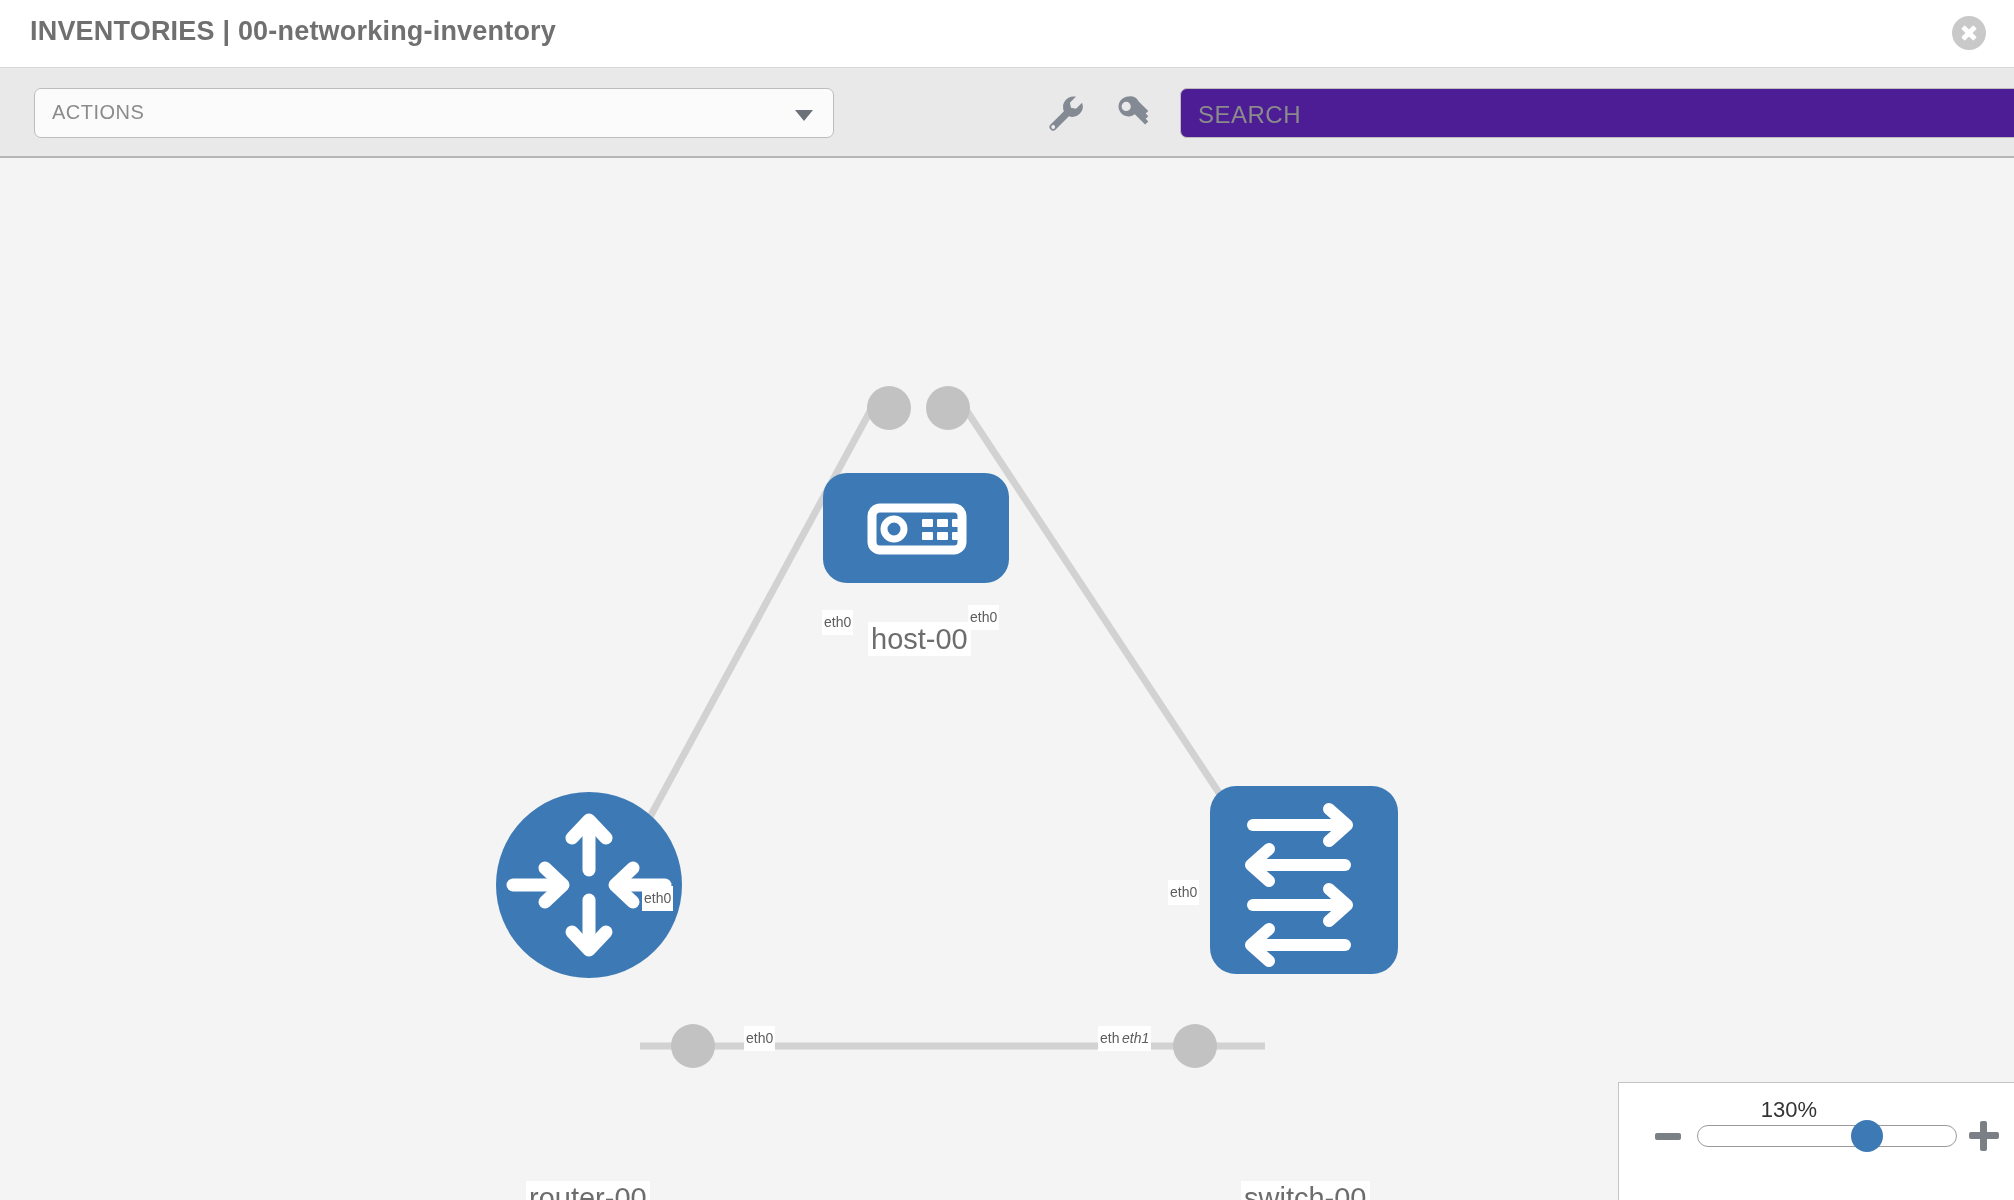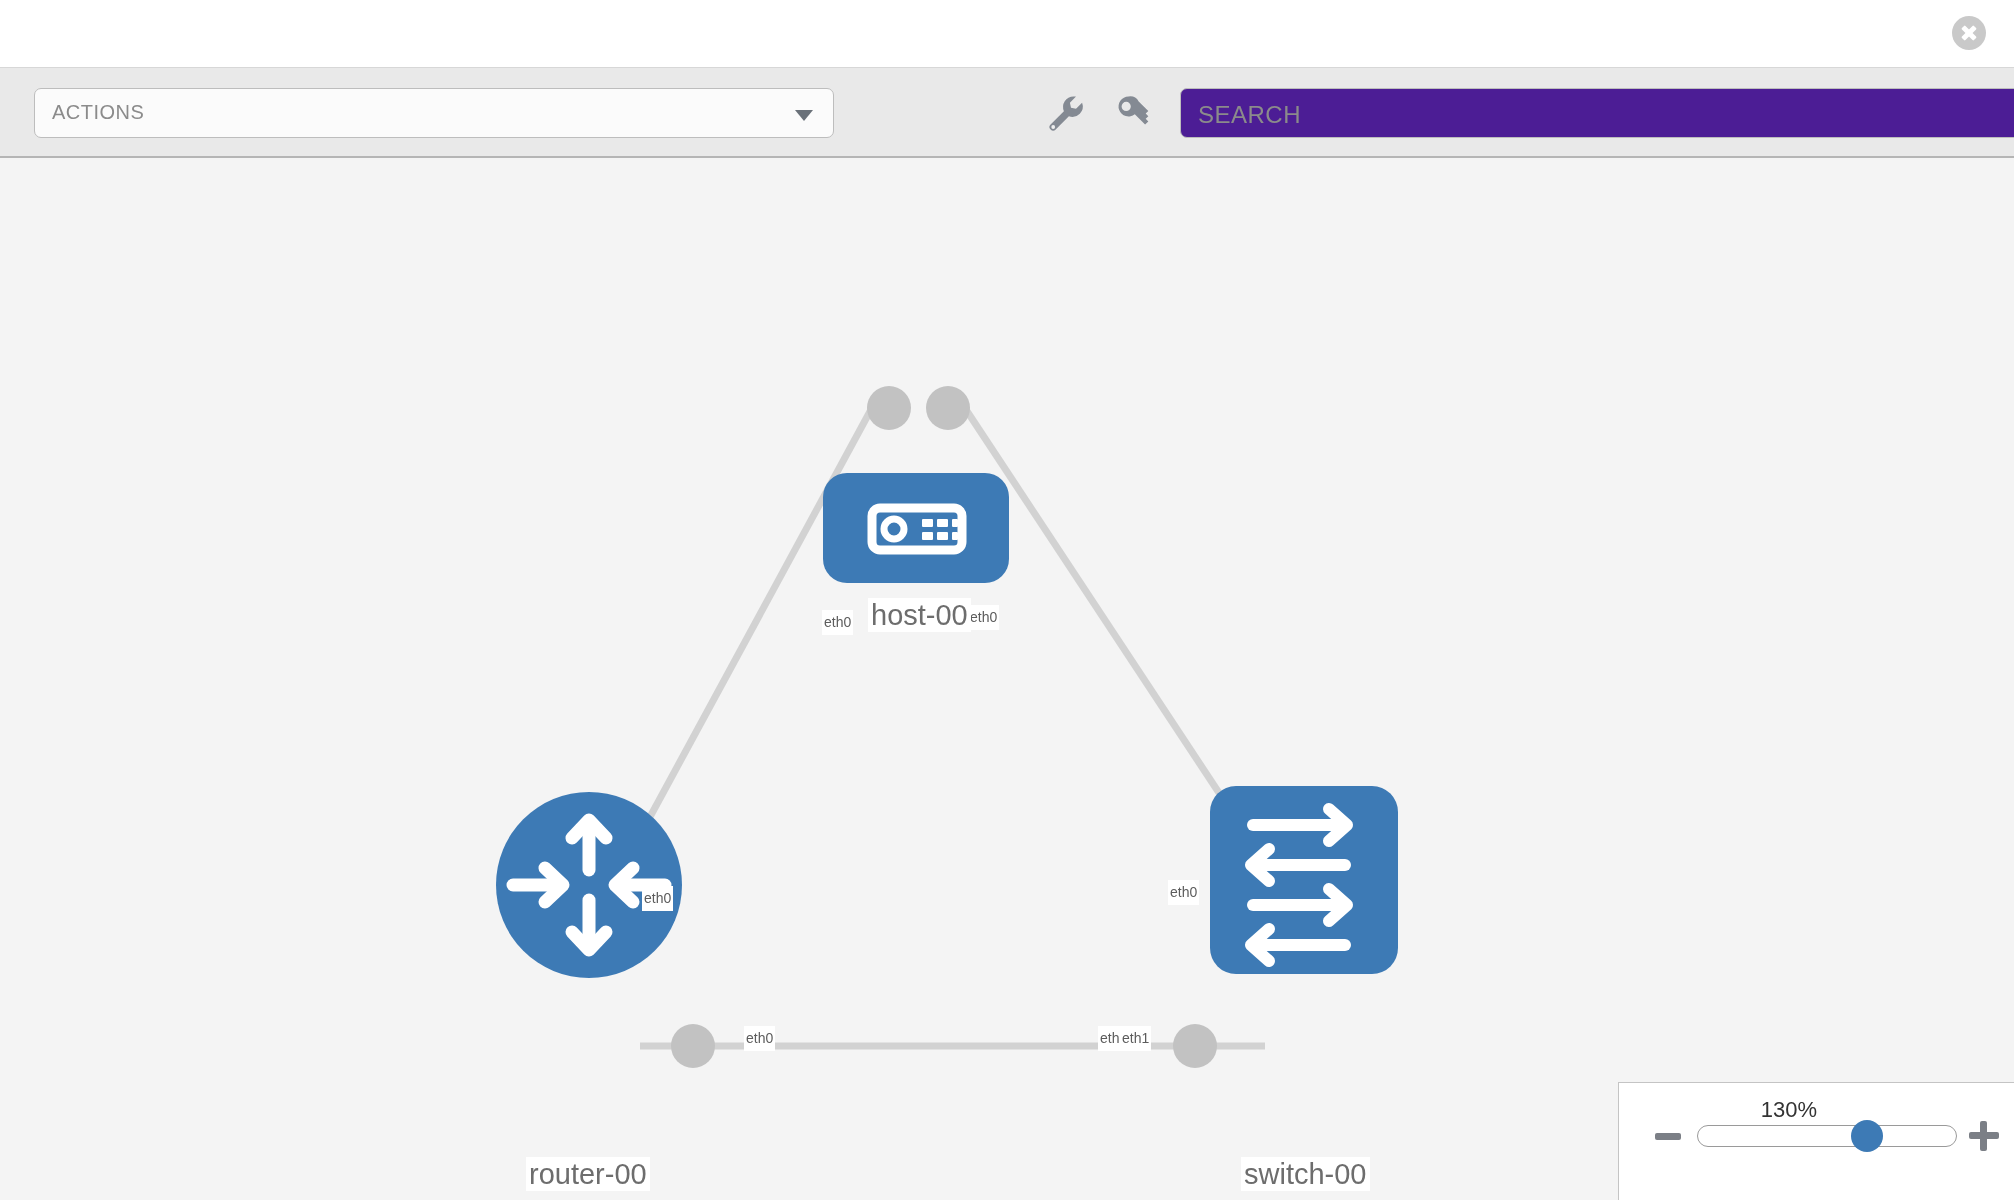--- a/index.html
+++ b/index.html
@@ -147,20 +147,21 @@
 
   
   .node-label {
     position: absolute;
     background: #ffffff;
     color: #6d6d6d;
     font-size: 29px;
     line-height: 34px;
     white-space: nowrap;
     padding: 0 3px;
+    margin-top: 24px;
   }
   .link-label {
     position: absolute;
     background: #ffffff;
     color: #5c5c5c;
     font-size: 14px;
     line-height: 25px;
     white-space: nowrap;
     padding: 0 2px;
   }
@@ -234,20 +235,21 @@
     height: 32px;
     border-radius: 50%;
     background: #3d7ab5;
     cursor: pointer;
   }
 </style>
 </head>
 <body>
 
 <div class="header">
+  <div class="header-title">INVENTORIES | 00-networking-inventory</div>
   <div class="close-btn"></div>
 </div>
 
 <div class="toolbar">
 
   <div class="actions-select">
     <span class="label">ACTIONS</span>
     <span class="caret"></span>
   </div>
 
@@ -341,21 +343,21 @@
       </g>
     </g>
   </svg>
 
   <span class="link-label" style="left:822px;  top:452px;">eth0</span>
   <span class="link-label" style="left:968px;  top:447px;">eth0</span>
   <span class="link-label" style="left:642px;  top:728px;">eth0</span>
   <span class="link-label" style="left:1168px; top:722px;">eth0</span>
   <span class="link-label" style="left:744px;  top:868px;">eth0</span>
   <span class="link-label" style="left:1098px; top:868px;">eth</span>
-  <span class="link-label" style="left:1120px; top:868px;">eth1</span>
+  <span class="link-label" style="left:1120px; top:868px;font-style:italic;">eth1</span>
 
   <span class="node-label" style="left:868px;  top:440px;">host-00</span>
   <span class="node-label" style="left:526px;  top:999px;">router-00</span>
   <span class="node-label" style="left:1241px; top:999px;">switch-00</span>
 
 </div>
 
 <div class="zoom-panel">
   <div class="zoom-value">130%</div>
   <div class="zoom-minus"></div>

